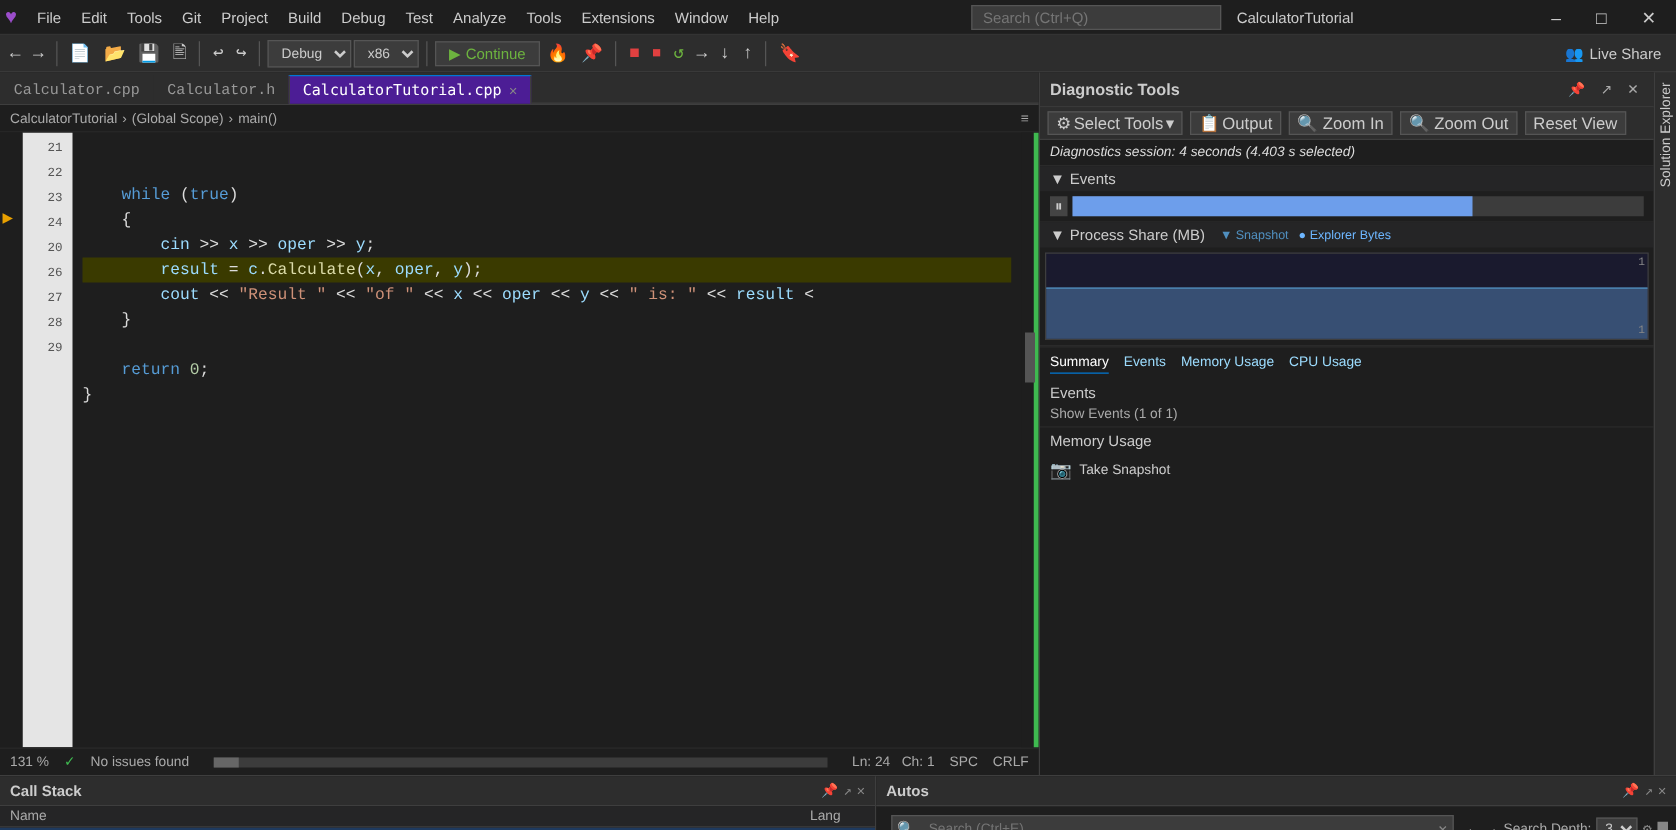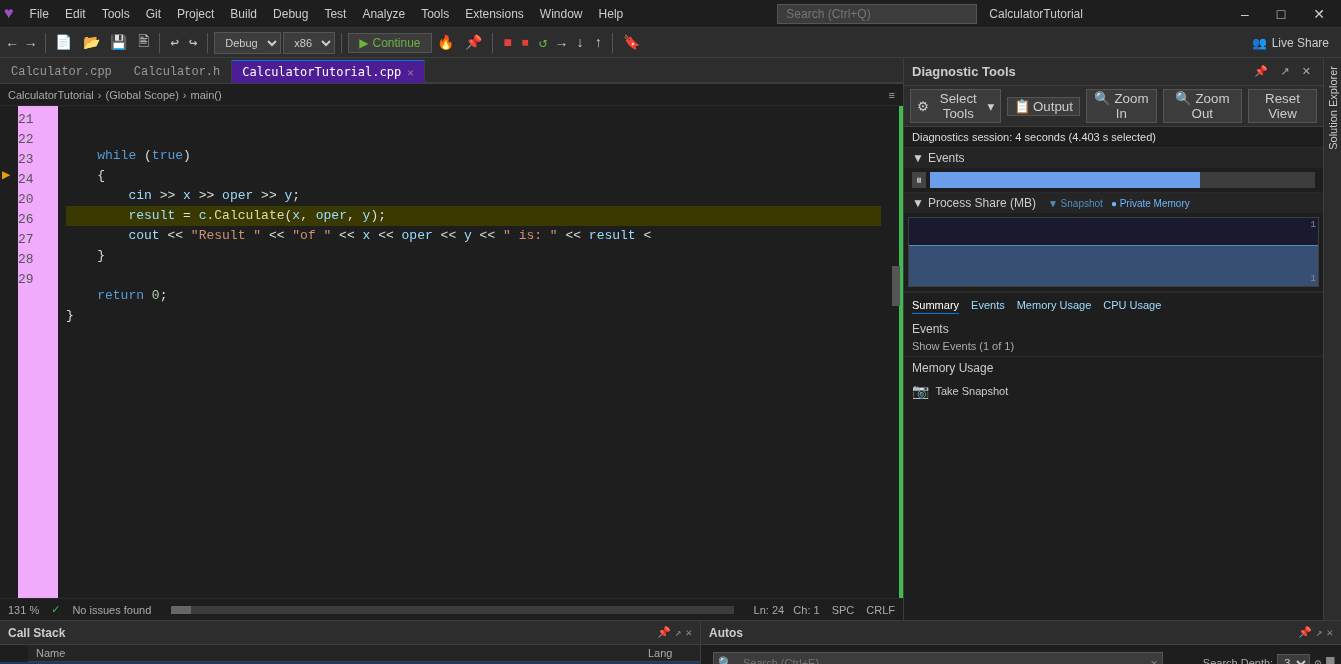--- a/index.html
+++ b/index.html
@@ -34,45 +34,45 @@
     .tab.active { background: #4c1d95; color: #fff; border-top-color: #0078d4; border-left-color: #3e3e3e; border-right-color: #3e3e3e; }
     .tab.inactive { background: #2d2d2d; color: #999; font-family: Liberation Mono, monospace; }
     .tab .close-x { color: #888; font-size: 11px; }
     .tab-end { flex: 1; border-bottom: 1px solid #3e3e3e; }
 
     
     .breadcrumb-bar { background: #1e1e1e; display: flex; align-items: center; height: 22px; padding: 0 8px; border-bottom: 1px solid #2a2a2a; font-size: 11px; color: #aaa; gap: 4px; font-family: 'Segoe UI', sans-serif; }
 
     
     .code-container { flex: 1; display: flex; overflow: hidden; background: #1e1e1e; }
-    .line-numbers { width: 40px; background: #f0abfc; padding: 4px 0; text-align: left; color: #555; font-size: 13px; line-height: 20px; user-select: none; padding-right: 8px; }
+    .line-numbers { width: 40px; background: #e5e5e5; padding: 4px 0; text-align: right; color: #555; font-size: 10px; line-height: 20px; user-select: none; padding-right: 8px; }
     .code-lines { flex: 1; padding: 4px 8px; font-size: 13px; line-height: 20px; overflow: hidden; color: #dcdcdc; white-space: pre; margin-top: 36px; }
     .highlighted-line { background: #3a3a00; }
     .keyword { color: #569cd6; }
     .string { color: #ce9178; }
     .function { color: #dcdcaa; }
     .variable { color: #9cdcfe; }
     .number { color: #b5cea8; }
     .operator { color: #dcdcdc; }
 
     
-    .diag-panel { width: 420px; background: #1e1e1e; border-left: 1px solid #3e3e3e; display: flex; flex-direction: column; }
+    .diag-panel { width: 492px; background: #1e1e1e; border-left: 1px solid #3e3e3e; display: flex; flex-direction: column; }
     .diag-header { background: #2d2d2d; display: flex; align-items: center; padding: 4px 8px; border-bottom: 1px solid #3e3e3e; height: 28px; }
     .diag-title { color: #ccc; font-size: 13px; font-family: 'Segoe UI', sans-serif; font-weight: bold; }
     .diag-toolbar { display: flex; align-items: center; gap: 4px; margin-left: auto; }
     .diag-btn { color: #aaa; font-size: 11px; padding: 1px 4px; cursor: pointer; font-family: 'Segoe UI', sans-serif; }
 
     .diag-tools-bar { background: #2d2d2d; display: flex; align-items: center; padding: 3px 6px; gap: 6px; border-bottom: 1px solid #3e3e3e; font-size: 11px; font-family: 'Segoe UI', sans-serif; }
     .select-tools-btn { color: #ccc; background: #3c3c3c; border: 1px solid #555; padding: 1px 6px; cursor: pointer; display: flex; align-items: center; gap: 2px; }
     .output-btn { color: #ccc; background: #3c3c3c; border: 1px solid #555; padding: 1px 6px; cursor: pointer; display: flex; align-items: center; gap: 2px; }
     .zoom-btn { color: #ccc; background: #3c3c3c; border: 1px solid #555; padding: 1px 6px; cursor: pointer; }
     .reset-view-btn { color: #ccc; background: #3c3c3c; border: 1px solid #555; padding: 1px 6px; cursor: pointer; }
 
     .diag-session { color: #ccc; font-size: 11px; padding: 4px 8px; border-bottom: 1px solid #2a2a2a; font-family: 'Segoe UI', sans-serif; }
-    .diag-session span { color: #ddd; }
+    .diag-session span { color: #ddd; font-style: italic; }
 
     
     .timeline { padding: 4px 8px; border-bottom: 1px solid #2a2a2a; }
     .timeline-bar { height: 10px; background: #3c3c3c; display: flex; align-items: center; position: relative; }
     .timeline-labels { display: flex; justify-content: space-around; font-size: 10px; color: #888; font-family: 'Segoe UI', sans-serif; }
 
     
     .diag-section { border-bottom: 1px solid #2a2a2a; }
     .section-header { display: flex; align-items: center; padding: 3px 8px; background: #252526; font-size: 12px; color: #ccc; font-family: 'Segoe UI', sans-serif; gap: 4px; }
     .section-content { padding: 4px 8px; }
@@ -106,21 +106,21 @@
 
     
     .bottom-area { display: flex; height: 220px; border-top: 1px solid #3e3e3e; }
 
     
     .call-stack { flex: 1; background: #1e1e1e; display: flex; flex-direction: column; border-right: 1px solid #3e3e3e; min-width: 0; }
     .panel-header { background: #2d2d2d; display: flex; align-items: center; padding: 3px 8px; border-bottom: 1px solid #3e3e3e; height: 24px; }
     .panel-title { color: #ccc; font-size: 12px; font-family: 'Segoe UI', sans-serif; font-weight: bold; }
     .panel-controls { margin-left: auto; display: flex; gap: 4px; }
     .panel-ctrl-btn { color: #888; font-size: 11px; cursor: pointer; }
-    .col-headers { display: flex; background: #252526; border-bottom: 1px solid #3e3e3e; font-size: 11px; color: #aaa; font-family: 'Segoe UI', sans-serif; margin-left: 28px; }
+    .col-headers { display: flex; background: #252526; border-bottom: 1px solid #3e3e3e; font-size: 11px; color: #aaa; font-family: 'Segoe UI', sans-serif; }
     .col-name { flex: 1; padding: 2px 8px; }
     .col-lang { width: 60px; padding: 2px 8px; }
     .stack-rows { flex: 1; overflow-y: auto; }
     .stack-row { display: flex; padding: 1px 0; font-size: 12px; font-family: 'Consolas', monospace; }
     .stack-row.current { background: #1e3a5f; }
     .stack-icon { width: 20px; display: flex; align-items: center; justify-content: center; }
     .stack-name { flex: 1; padding: 1px 4px; color: #dcdcdc; white-space: nowrap; overflow: hidden; text-overflow: ellipsis; }
     .stack-lang { width: 60px; padding: 1px 8px; color: #aaa; }
 
     
@@ -314,21 +314,21 @@
           </div>
         </div>
       </div>
     </div>
 
     <div class="diag-section">
       <div class="section-header">
         <span>▼</span>
         <span>Process Share (MB)</span>
         <span style="margin-left:8px;color:#5090c0;font-size:10px;">▼ <span>Snapshot</span></span>
-        <span style="margin-left:4px;color:#6db6ff;font-size:10px;">● <span>Private Memory</span></span>
+        <span style="margin-left:4px;color:#6db6ff;font-size:10px;">● <span>Explorer Bytes</span></span>
       </div>
       <div class="memory-section">
         <div class="memory-chart">
           <div class="memory-fill"></div>
           <span class="y-axis-1">1</span>
           <span class="y-axis-2">1</span>
         </div>
       </div>
     </div>
 

